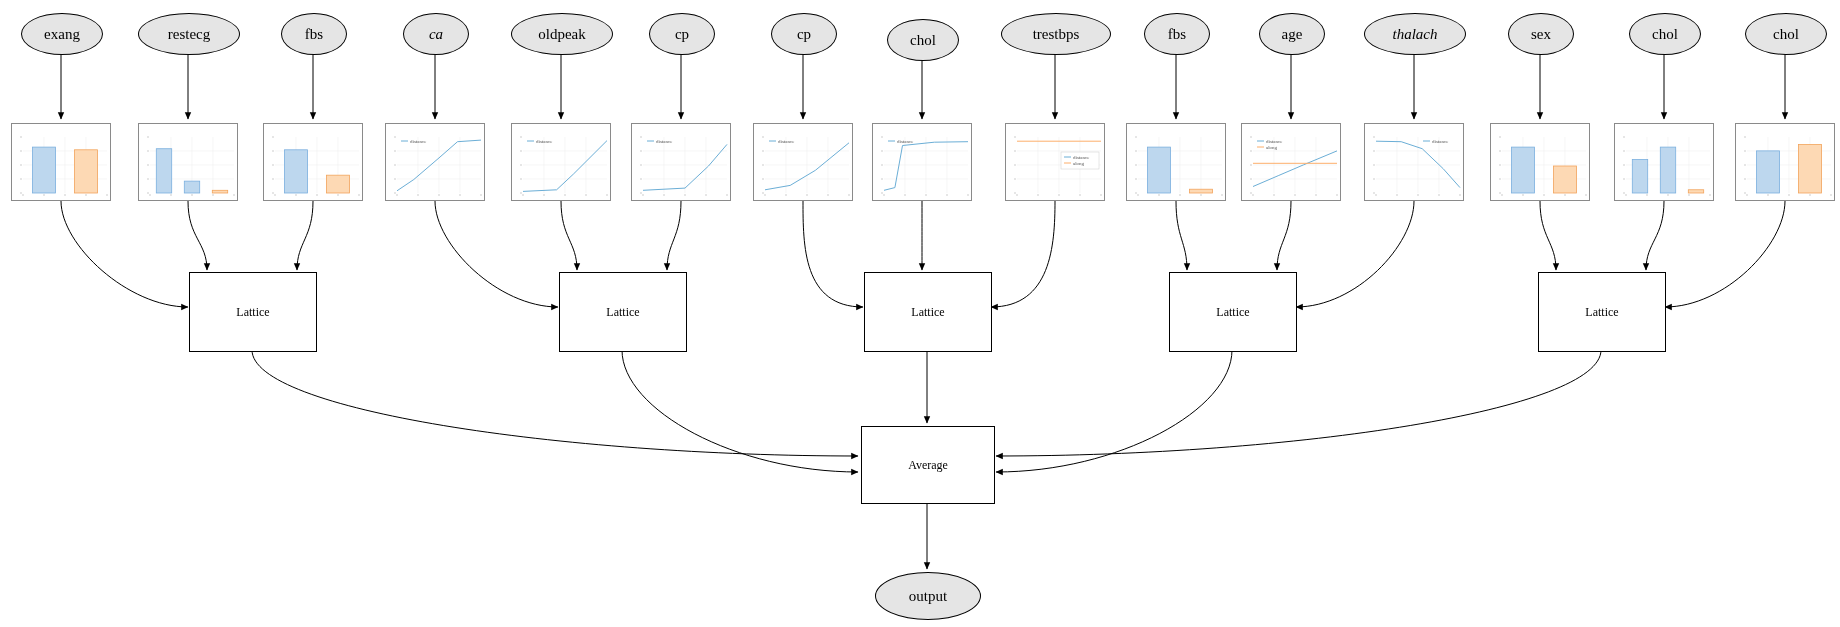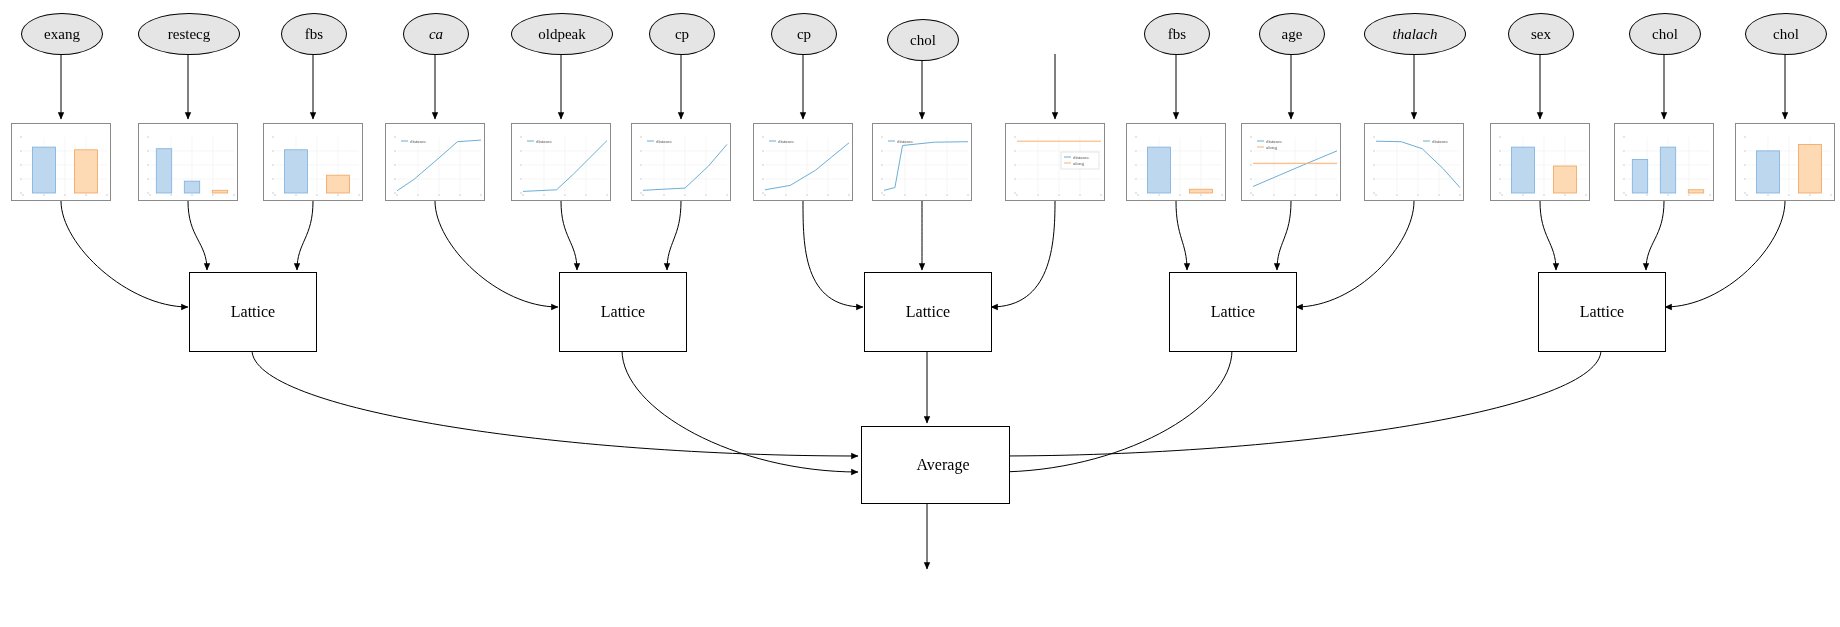--- a/index.html
+++ b/index.html
@@ -8,27 +8,27 @@
     font-family:"Liberation Serif", serif;overflow:hidden;
   }
   #edges{position:absolute;left:0;top:0;width:1840px;height:627px;pointer-events:none;}
   path.edge{fill:none;stroke:#000000;stroke-width:1;}
   .node-ellipse{
     position:absolute;border:1px solid #000;border-radius:50%;background:#e5e5e5;
     display:flex;align-items:center;justify-content:center;font-size:15px;color:#000;
   }
   .box{
     position:absolute;border:1px solid #000;background:#fff;
-    display:flex;align-items:center;justify-content:center;font-size:16px;color:#000;
+    display:flex;align-items:center;justify-content:center;font-size:12px;color:#000;
   }
   .thumb{
     position:absolute;border:1px solid #8a8a8a;background:#fff;box-sizing:border-box;
     width:100px;height:78px;
   }
-  #avg{left:861px;top:426px;width:132px;height:76px;padding-left:15px;}
+  #avg{left:861px;top:426px;width:132px;height:76px;}
   #out{left:875px;top:572px;width:104px;height:46px;}
 </style>
 </head>
 <body>
 
 <div class="canvas" id="canvas">
   <svg id="edges" width="1840" height="627" xmlns="http://www.w3.org/2000/svg">
     <defs>
       <marker id="arrow" viewBox="0 0 10 10" refX="8.5" refY="5" markerWidth="8" markerHeight="8" orient="auto-start-reverse">
         <path d="M 0 1 L 9 5 L 0 9 z" fill="#000"></path>
@@ -69,20 +69,23 @@
       <path d="M 927 350 L 927 423" class="edge" marker-end="url(#arrow)"></path>
       <path d="M 1232 350 C 1232 410 1118 472 996 472" class="edge" marker-end="url(#arrow)"></path>
       <path d="M 1601 350 C 1601 410 1294 456 996 456" class="edge" marker-end="url(#arrow)"></path>
       <path d="M 927 502 L 927 569" class="edge" marker-end="url(#arrow)"></path>
     </svg>
 
   <div class="box" id="avg">
     <span>Average</span>
   </div>
 
+  <div class="node-ellipse" id="out">
+    <span>output</span>
+  </div>
 <div class="node-ellipse" style="left: 21px; top: 13px; width: 80px; height: 40px;">
       <span>exang</span>
     </div>
     <div class="node-ellipse" style="left: 138px; top: 13px; width: 100px; height: 40px;">
       <span>restecg</span>
     </div>
     <div class="node-ellipse" style="left: 281px; top: 13px; width: 64px; height: 40px;">
       <span>fbs</span>
     </div>
     <div class="node-ellipse" style="left: 403px; top: 13px; width: 64px; height: 40px; font-style: italic;">
@@ -92,20 +95,23 @@
       <span>oldpeak</span>
     </div>
     <div class="node-ellipse" style="left: 649px; top: 13px; width: 64px; height: 40px;">
       <span>cp</span>
     </div>
     <div class="node-ellipse" style="left: 771px; top: 13px; width: 64px; height: 40px;">
       <span>cp</span>
     </div>
     <div class="node-ellipse" style="left: 887px; top: 19px; width: 70px; height: 40px;">
       <span>chol</span>
+    </div>
+    <div class="node-ellipse" style="left: 1001px; top: 13px; width: 108px; height: 40px;">
+      <span>trestbps</span>
     </div>
     <div class="node-ellipse" style="left: 1144px; top: 13px; width: 64px; height: 40px;">
       <span>fbs</span>
     </div>
     <div class="node-ellipse" style="left: 1259px; top: 13px; width: 64px; height: 40px;">
       <span>age</span>
     </div>
     <div class="node-ellipse" style="left: 1364px; top: 13px; width: 100px; height: 40px; font-style: italic;">
       <span>thalach</span>
     </div>

